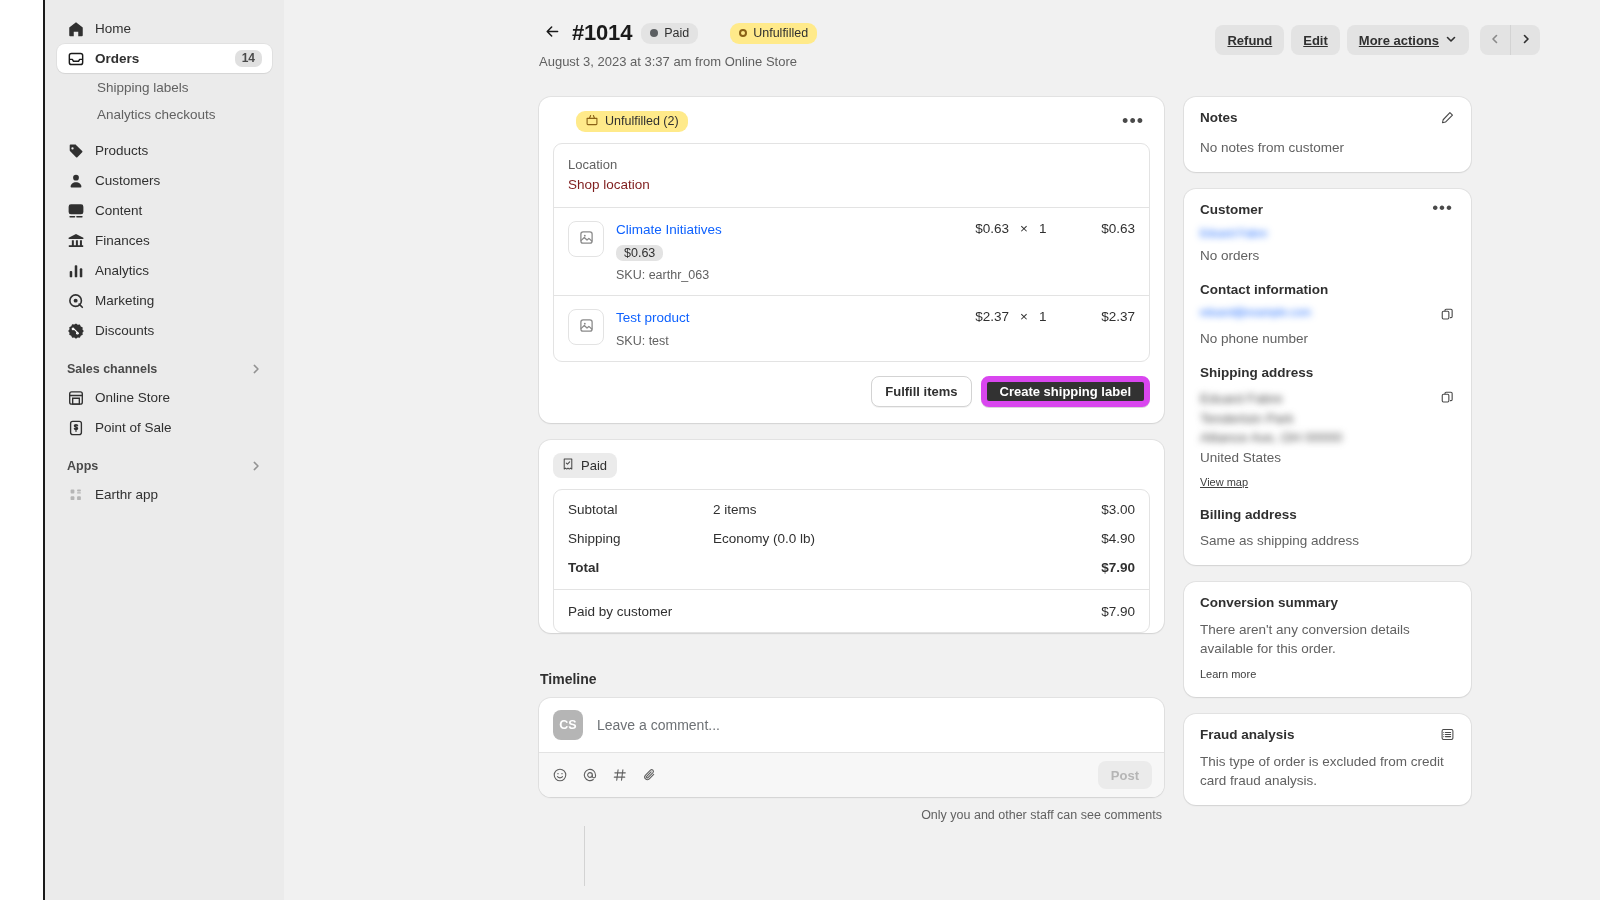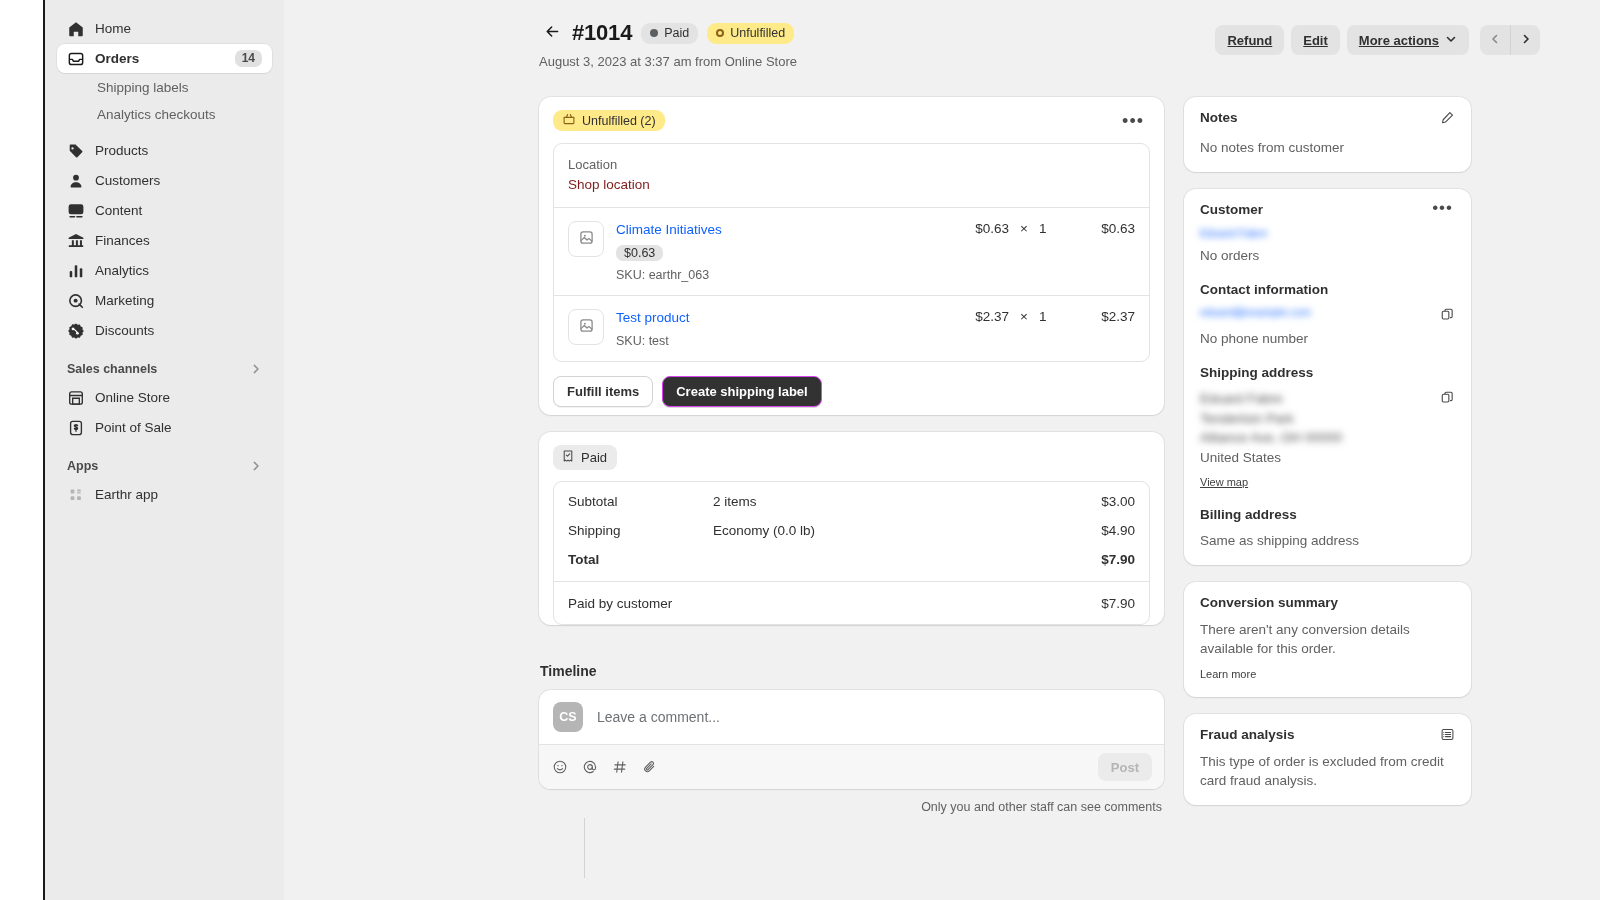--- a/index.html
+++ b/index.html
@@ -65,21 +65,21 @@
     display: flex; align-items: center; justify-content: center; cursor: pointer; color: #1a1a1a;
     margin-right: -2px;
   }
   .ord-num { font-size: 22px; font-weight: 700; color: #1a1a1a; letter-spacing: -0.2px; }
   .pill {
     display: inline-flex; align-items: center; gap: 6px;
     height: 21px; padding: 0 9px; border-radius: 9px;
     font-size: 12.5px; font-weight: 500; color: #303030; white-space: nowrap;
   }
   .pill.gray { background: #e3e3e3; }
-  .pill.yellow { background: #ffea8a; }
+  .pill.yellow { background: #ffea8a; margin-left: 23px; }
   .dot { width: 8px; height: 8px; border-radius: 50%; display: inline-block; }
   .dot.solid-gray { background: #5c5f62; }
   .dot.ring-yellow { border: 2px solid #8a6116; background: transparent; box-sizing: border-box; }
   .hdr-sub { font-size: 13px; color: #616161; margin-top: 8px; }
 
   .hdr-actions { display: flex; align-items: center; gap: 7px; padding-top: 5px; }
   .btn {
     height: 30px; padding: 0 12px; border-radius: 8px; border: none;
     font-size: 13px; font-weight: 600; color: #303030; background: #e3e3e3;
     cursor: pointer; display: inline-flex; align-items: center; gap: 6px; white-space: nowrap;
@@ -99,21 +99,21 @@
   .col-main { width: 625px; flex: 0 0 625px; }
   .col-side { width: 287px; flex: 0 0 287px; }
 
   .card {
     background: #ffffff; border-radius: 12px;
     box-shadow: 0 0 0 1px rgba(0,0,0,0.06), 0 1px 2px rgba(0,0,0,0.07);
     margin-bottom: 17px;
   }
 
   
-  .card-head { display: flex; justify-content: space-between; padding: 13px 14px 11px 14px; }
+  .card-head { display: flex; align-items: center; justify-content: space-between; padding: 13px 14px 11px 14px; }
   .kebab { background: none; border: none; cursor: pointer; color: #4a4a4a; font-size: 18px; line-height: 1; padding: 2px 6px; letter-spacing: 1px; }
   .inner-box { margin: 0 14px 14px 14px; border: 1px solid #e3e3e3; border-radius: 9px; overflow: hidden; }
   .loc-block { padding: 11px 14px 12px 14px; border-bottom: 1px solid #e3e3e3; }
   .loc-label { font-size: 13px; color: #616161; line-height: 20px; }
   .loc-val { font-size: 13.5px; color: #7f1d1d; line-height: 20px; }
   .line-item { display: flex; align-items: flex-start; padding: 12px 14px 13px 14px; }
   .line-item + .line-item { border-top: 1px solid #e3e3e3; }
   .thumb {
     width: 36px; height: 36px; flex: 0 0 36px; border-radius: 8px;
     border: 1px solid #e3e3e3; background: #fff;
@@ -124,29 +124,29 @@
   .li-title { font-size: 13.5px; color: #0f62fe; cursor: pointer; line-height: 19px; }
   .li-variant {
     display: inline-block; background: #e3e3e3; color: #303030;
     font-size: 12.5px; border-radius: 7px; padding: 1px 8px; margin-top: 6px;
   }
   .li-sku { font-size: 12.5px; color: #616161; margin-top: 7px; }
   .li-price { font-size: 13.5px; color: #303030; width: 62px; text-align: right; margin-top: 1px; }
   .li-x { font-size: 13.5px; color: #303030; width: 30px; text-align: center; margin-top: 1px; }
   .li-qty { font-size: 13.5px; color: #303030; width: 26px; text-align: left; margin-top: 1px; }
   .li-total { font-size: 13.5px; color: #303030; width: 70px; text-align: right; margin-top: 1px; }
-  .card-foot { display: flex; gap: 9px; padding: 0 14px 8px 14px; }
+  .card-foot { display: flex; justify-content: flex-end; gap: 9px; padding: 0 14px 16px 14px; }
   .btn-plain {
     height: 31px; padding: 0 13px; border-radius: 8px; background: #fff;
     border: 1px solid #d3d3d3; box-shadow: 0 1px 0 rgba(0,0,0,0.05);
     font-size: 13px; font-weight: 600; color: #303030; cursor: pointer; font-family: inherit;
   }
   .btn-dark {
     height: 31px; padding: 0 13px; border-radius: 8px; background: #323232;
-    border: 1px solid #d946ef; box-shadow: 0 1px 0 rgba(0,0,0,0.15);
+    border: 6px solid #d946ef; box-shadow: 0 1px 0 rgba(0,0,0,0.15);
     font-size: 13px; font-weight: 600; color: #ffffff; cursor: pointer; font-family: inherit;
   }
 
   
   .pay-badge {
     display: inline-flex; align-items: center; gap: 6px;
     background: #ebebeb; border-radius: 8px; padding: 4px 10px 4px 8px;
     font-size: 13px; color: #303030; font-weight: 500;
   }
   .sum-row { display: flex; align-items: center; font-size: 13.5px; color: #303030; padding: 7px 14px; justify-content: flex-end; }

